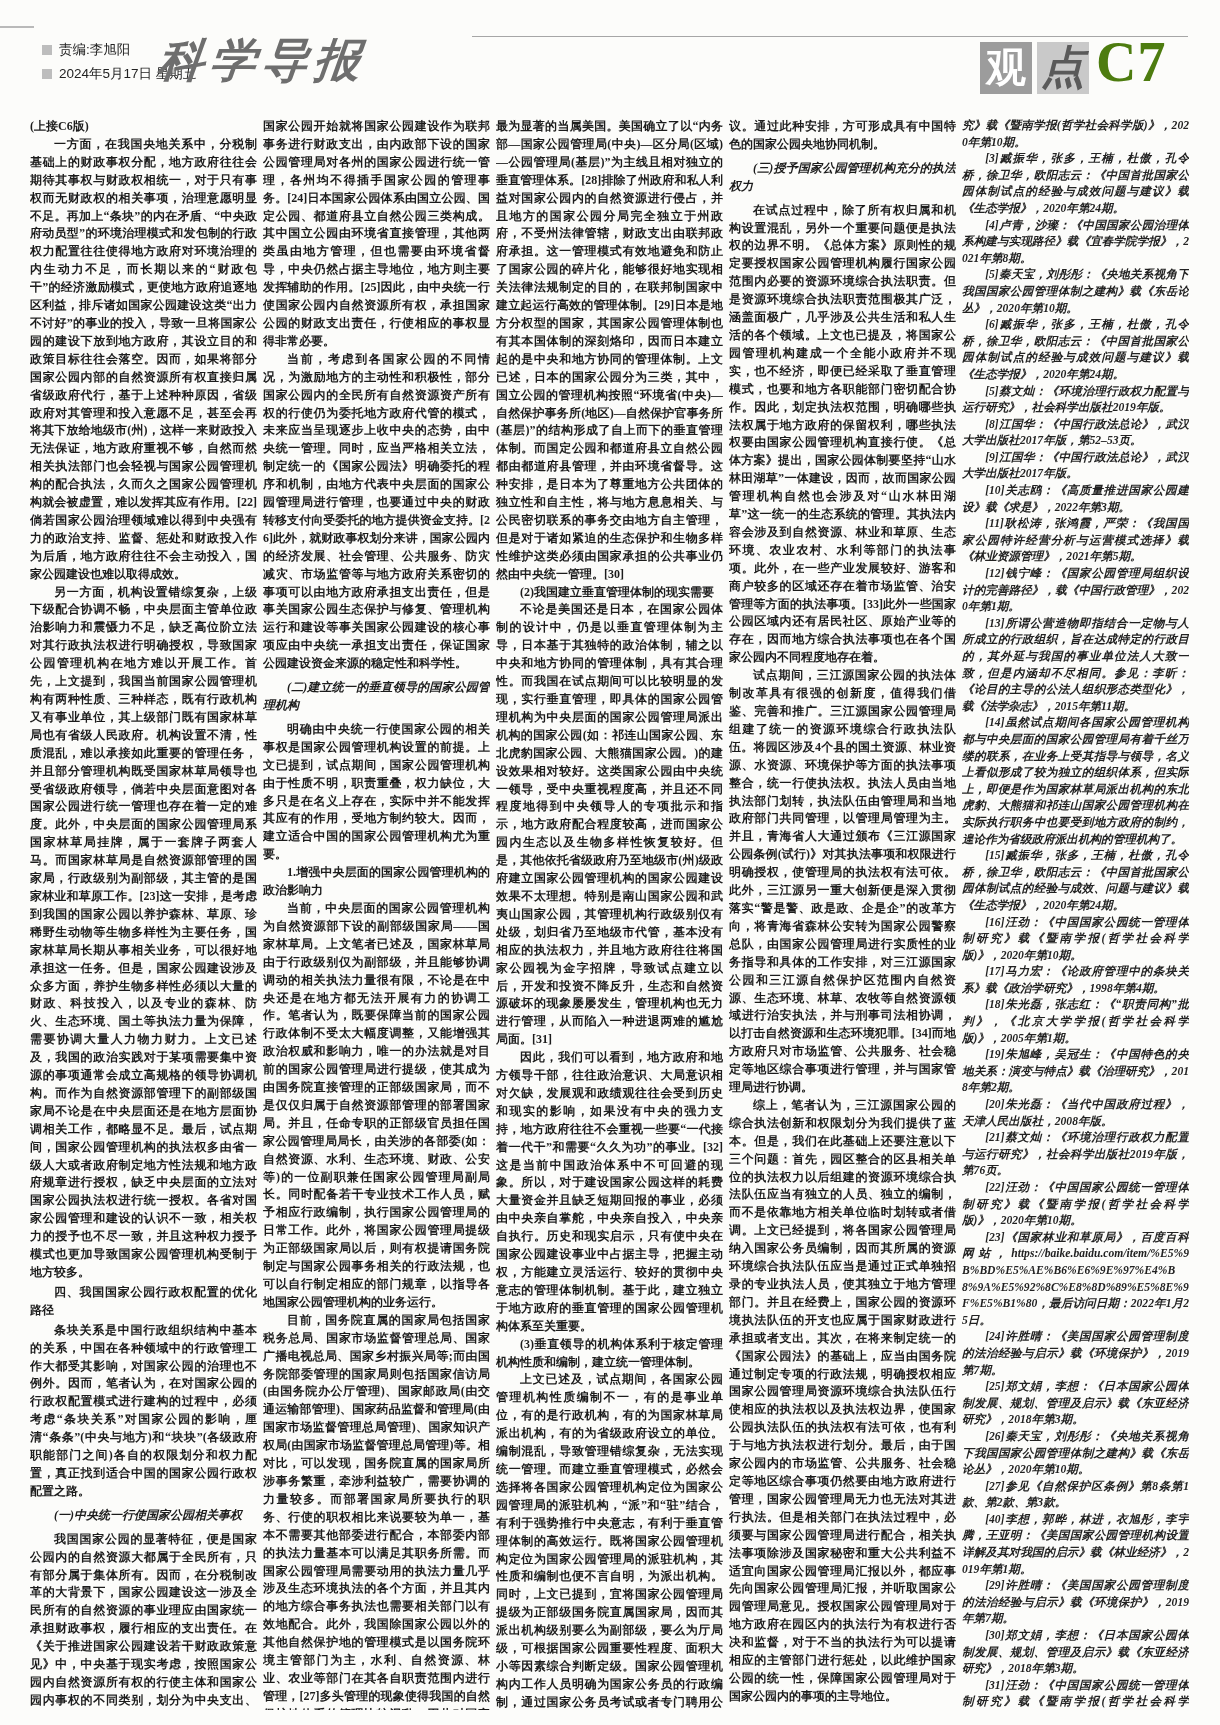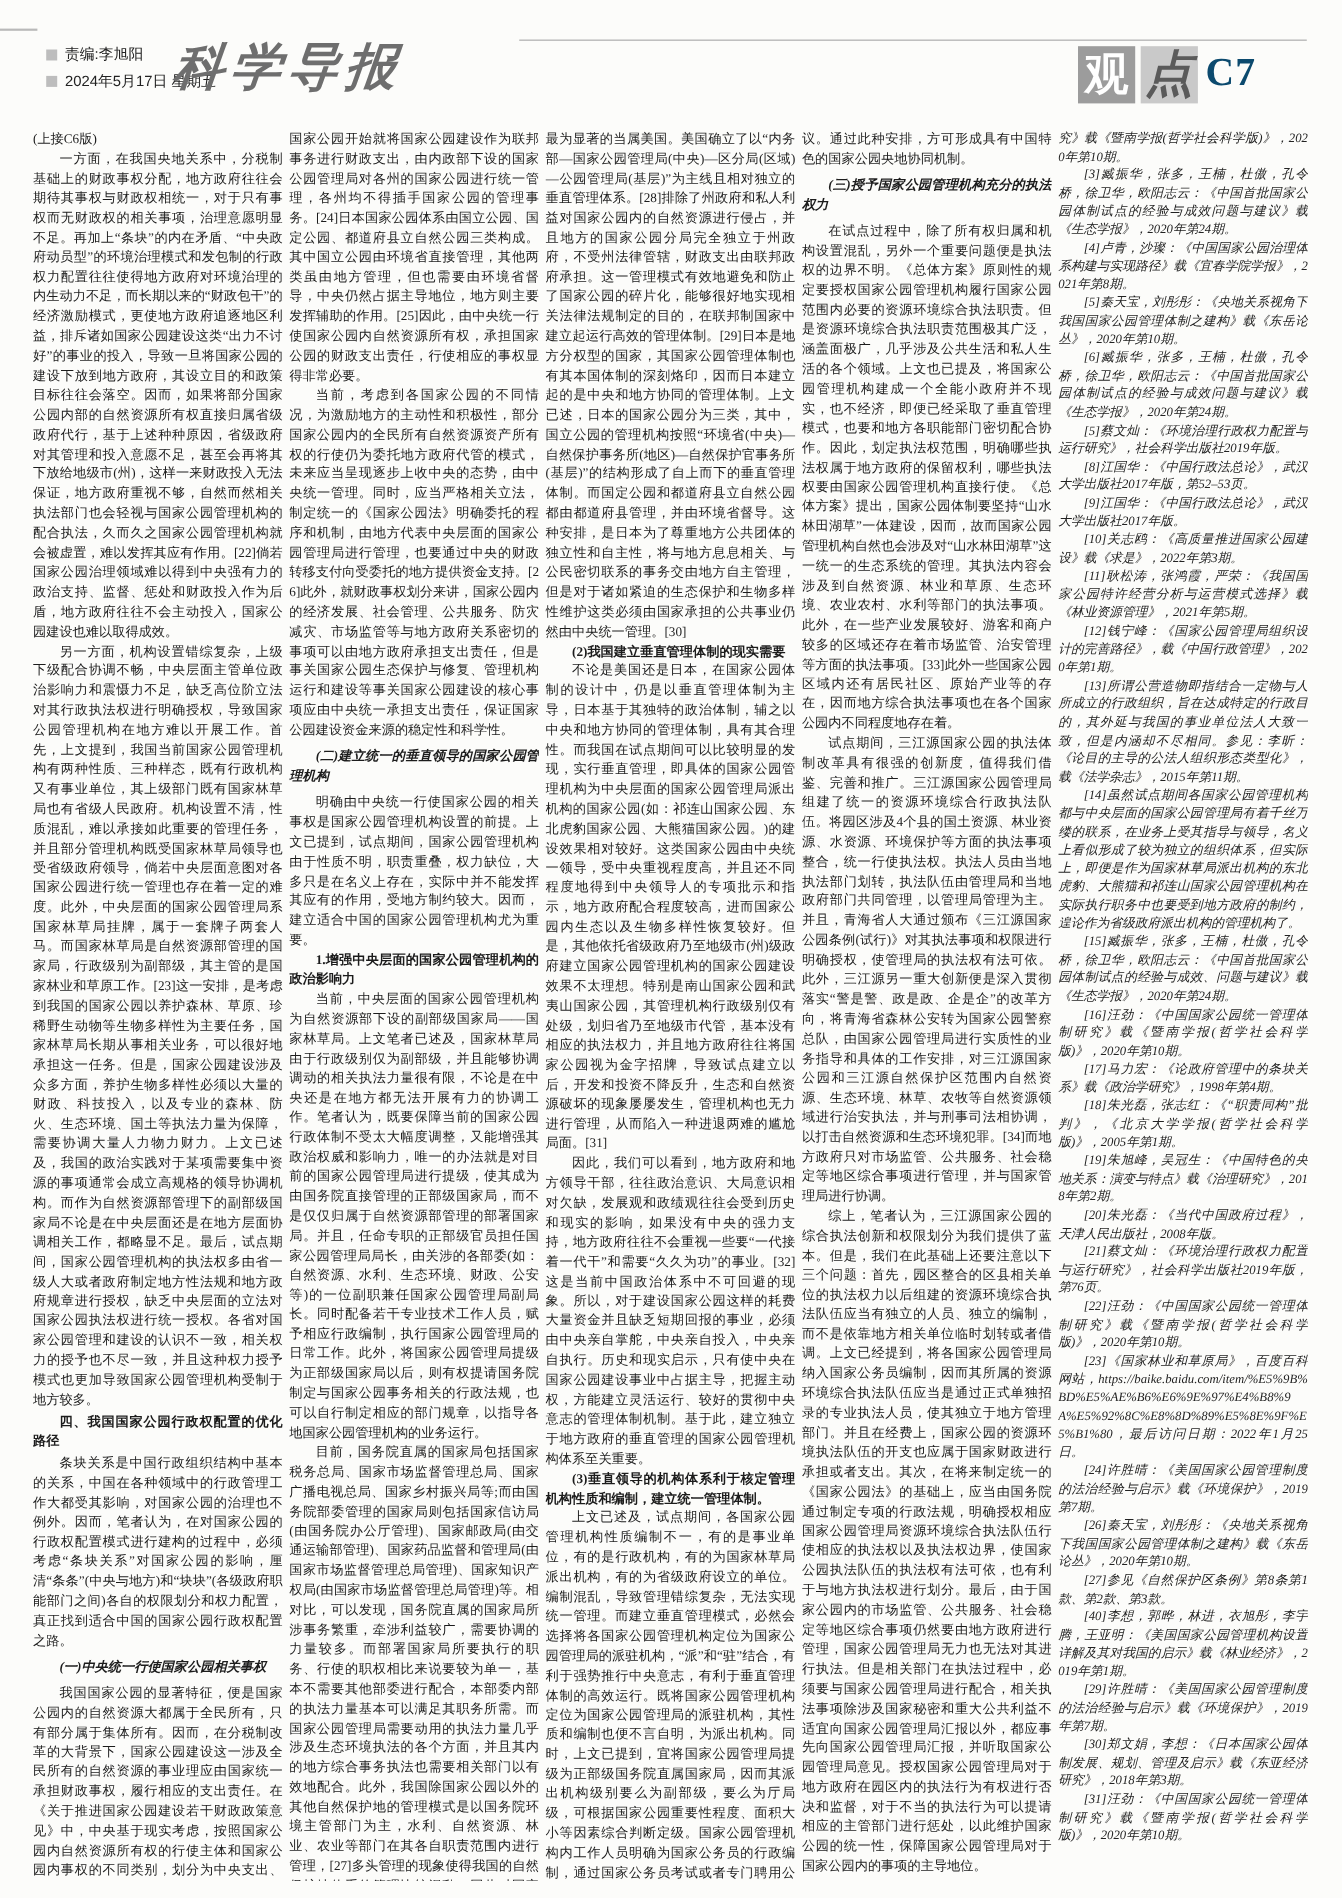--- a/index.html
+++ b/index.html
@@ -18,32 +18,33 @@
   .sq{width:10px;height:10px;background:#bdbdbd;display:inline-block;flex:0 0 auto;}
   .masthead{
     position:absolute;left:158px;top:30px;width:320px;
     font-size:46px;font-weight:bold;font-style:italic;color:#6e6e6e;
     letter-spacing:6px;transform:skewX(-6deg);
     font-family:"Liberation Serif","DejaVu Serif",serif;
   }
   .sec-box{position:absolute;top:42px;width:52px;height:52px;text-align:center;line-height:52px;font-size:40px;font-weight:bold;}
   .sec-box-1{left:980px;background:#9c9c9c;color:#ffffff;}
   .sec-box-2{left:1037px;background:#c9c9c9;color:#5a5a5a;font-style:italic;font-size:44px;}
-  .pageno{position:absolute;left:1096px;top:44px;font-size:36px;font-weight:bold;color:#0c4a6e;font-family:"Liberation Serif","DejaVu Serif",serif;letter-spacing:1px;}
+  .pageno{position:absolute;left:1096px;top:30px;font-size:56px;font-weight:bold;color:#4d7c0f;font-family:"Liberation Serif","DejaVu Serif",serif;letter-spacing:1px;}
   
   .cols{
     position:absolute;left:30px;top:118px;width:1160px;height:1592px;
     display:flex;gap:6px;
   }
   .col{width:227px;height:1592px;overflow:hidden;flex:0 0 auto;}
   .col p{
     margin:0;padding:0;
     font-size:12px;line-height:17.9px;
     text-align:justify;text-justify:inter-ideograph;
     word-break:break-all;
+    font-weight:bold;
   }
   .col p.cont{text-indent:0;}
   .col p.body{text-indent:2em;}
   .col p.h2{text-indent:2em;font-weight:bold;margin:2px 0;}
   .col p.h3{text-indent:2em;font-weight:bold;font-style:italic;margin:6px 0;}
   .col p.h4{text-indent:2em;font-weight:bold;}
   .col p.ref,.col p.refcont{font-style:italic;font-size:11.6px;line-height:16.6px;color:#222;}
   .col p.ref{text-indent:2em;}
   .col p.refcont{text-indent:0;}
 </style>
@@ -121,20 +122,21 @@
       <p class="ref">[15]臧振华，张多，王楠，杜傲，孔令桥，徐卫华，欧阳志云：《中国首批国家公园体制试点的经验与成效、问题与建议》载《生态学报》，2020年第24期。</p>
       <p class="ref">[16]汪劲：《中国国家公园统一管理体制研究》载《暨南学报(哲学社会科学版)》，2020年第10期。</p>
       <p class="ref">[17]马力宏：《论政府管理中的条块关系》载《政治学研究》，1998年第4期。</p>
       <p class="ref">[18]朱光磊，张志红：《“职责同构”批判》，《北京大学学报(哲学社会科学版)》，2005年第1期。</p>
       <p class="ref">[19]朱旭峰，吴冠生：《中国特色的央地关系：演变与特点》载《治理研究》，2018年第2期。</p>
       <p class="ref">[20]朱光磊：《当代中国政府过程》，天津人民出版社，2008年版。</p>
       <p class="ref">[21]蔡文灿：《环境治理行政权力配置与运行研究》，社会科学出版社2019年版，第76页。</p>
       <p class="ref">[22]汪劲：《中国国家公园统一管理体制研究》载《暨南学报(哲学社会科学版)》，2020年第10期。</p>
       <p class="ref">[23]《国家林业和草原局》，百度百科网站，https://baike.baidu.com/item/%E5%9B%BD%E5%AE%B6%E6%9E%97%E4%B8%9A%E5%92%8C%E8%8D%89%E5%8E%9F%E5%B1%80，最后访问日期：2022年1月25日。</p>
       <p class="ref">[24]许胜晴：《美国国家公园管理制度的法治经验与启示》载《环境保护》，2019第7期。</p>
+      <p class="ref">[25]郑文娟，李想：《日本国家公园体制发展、规划、管理及启示》载《东亚经济研究》，2018年第3期。</p>
       <p class="ref">[26]秦天宝，刘彤彤：《央地关系视角下我国国家公园管理体制之建构》载《东岳论丛》，2020年第10期。</p>
       <p class="ref">[27]参见《自然保护区条例》第8条第1款、第2款、第3款。</p>
       <p class="ref">[40]李想，郭晔，林进，衣旭彤，李宇腾，王亚明：《美国国家公园管理机构设置详解及其对我国的启示》载《林业经济》，2019年第1期。</p>
       <p class="ref">[29]许胜晴：《美国国家公园管理制度的法治经验与启示》载《环境保护》，2019年第7期。</p>
       <p class="ref">[30]郑文娟，李想：《日本国家公园体制发展、规划、管理及启示》载《东亚经济研究》，2018年第3期。</p>
       <p class="ref">[31]汪劲：《中国国家公园统一管理体制研究》载《暨南学报(哲学社会科学版)》，2020年第10期。</p>
     </div>
   </div>
 
 </body></html>

